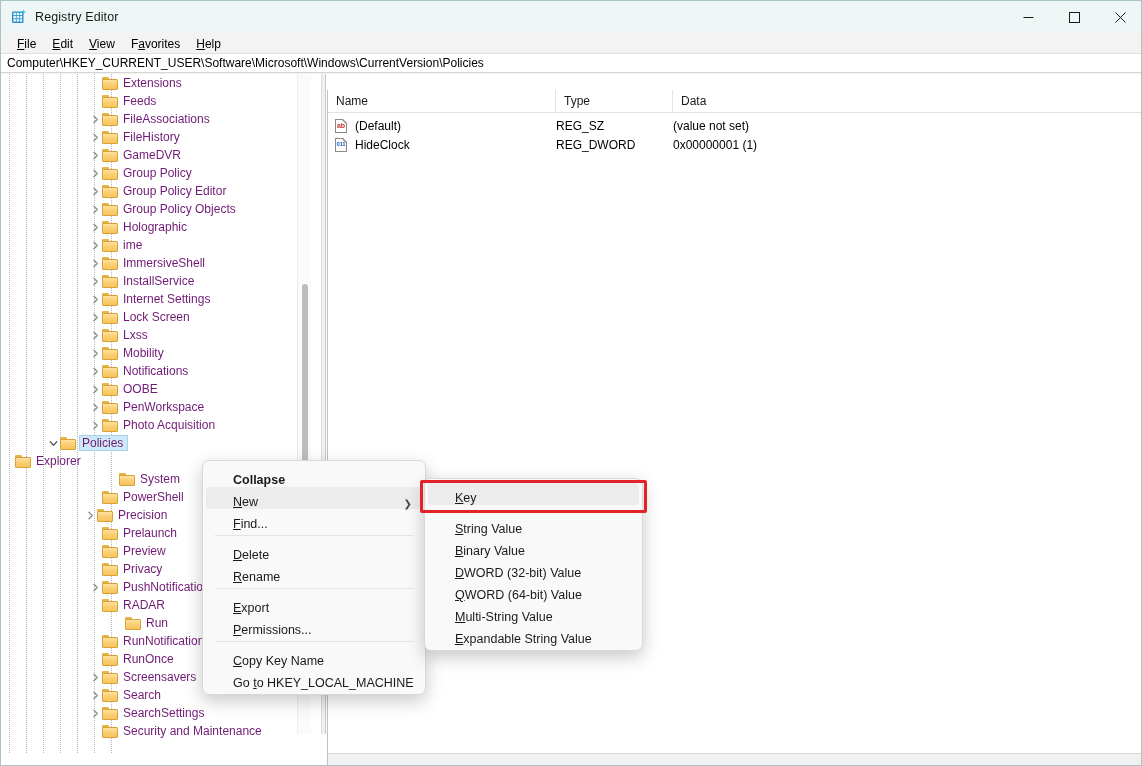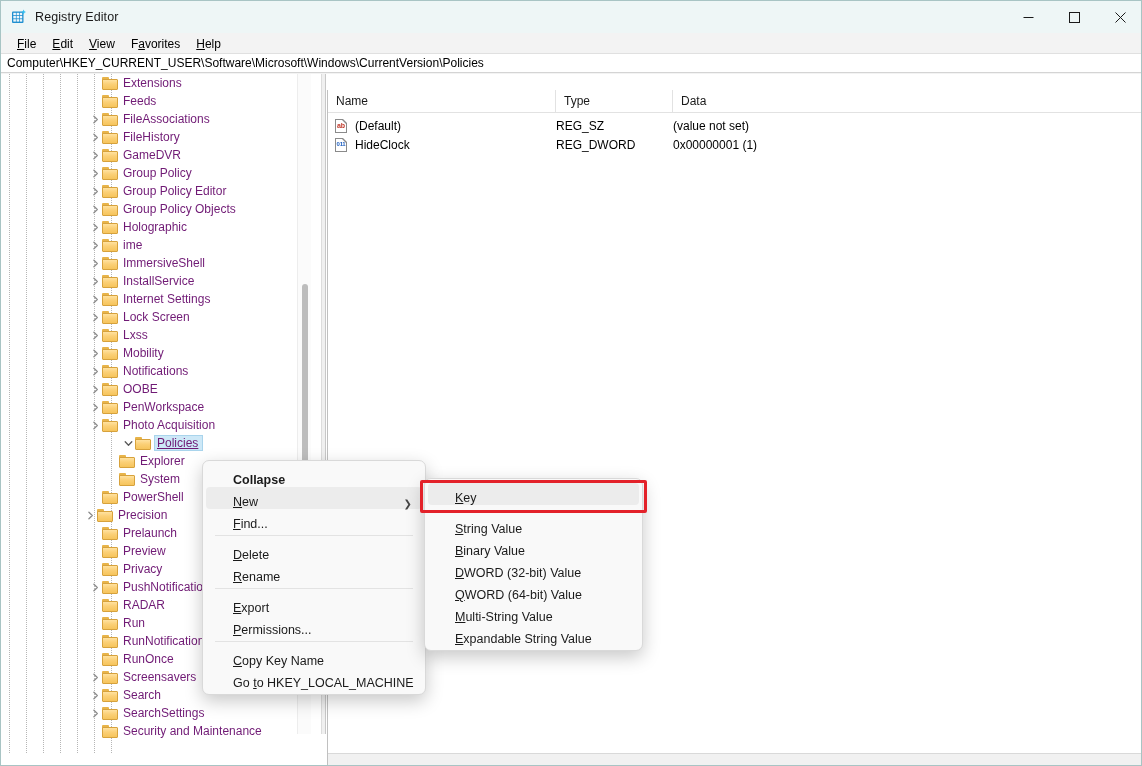--- a/index.html
+++ b/index.html
@@ -533,32 +533,32 @@
             <div class="tw">
               <span class="chev">
                 <svg width="9" height="9" viewBox="0 0 9 9">
                   <path d="M2.9 1.2 L6.3 4.5 L2.9 7.8" fill="none" stroke="#8a8a8a" stroke-width="1.3" stroke-linecap="round" stroke-linejoin="round"></path>
                 </svg>
               </span>
               <span class="folder"></span>
               <span class="tlabel">Photo Acquisition</span>
             </div>
           </div>
-          <div class="trow selected" style="padding-left: 120px; text-decoration: underline;">
+          <div class="trow selected" style="padding-left: 45px;">
             <div class="tw">
               <span class="chev">
                 <svg width="9" height="9" viewBox="0 0 9 9">
                   <path d="M1.2 2.8 L4.5 6.2 L7.8 2.8" fill="none" stroke="#5a5a5a" stroke-width="1.3" stroke-linecap="round" stroke-linejoin="round"></path>
                 </svg>
               </span>
               <span class="folder"></span>
               <span class="tlabel">Policies</span>
             </div>
           </div>
-          <div class="trow" style="padding-left: 104px; align-items: flex-end;">
+          <div class="trow" style=" align-items: flex-end;">
             <div class="tw">
               <span class="chev none"></span>
               <span class="folder"></span>
               <span class="tlabel">Explorer</span>
             </div>
           </div>
           <div class="trow" style="padding-left: 104px;">
             <div class="tw">
               <span class="chev none"></span>
               <span class="folder"></span>
@@ -615,21 +615,21 @@
               <span class="tlabel">PushNotifications</span>
             </div>
           </div>
           <div class="trow" style="padding-left: 87px;">
             <div class="tw">
               <span class="chev none"></span>
               <span class="folder"></span>
               <span class="tlabel">RADAR</span>
             </div>
           </div>
-          <div class="trow" style="padding-left: 87px; text-align: right;">
+          <div class="trow" style="padding-left: 110px; text-align: right;">
             <div class="tw">
               <span class="chev none"></span>
               <span class="folder"></span>
               <span class="tlabel">Run</span>
             </div>
           </div>
           <div class="trow" style="padding-left: 87px;">
             <div class="tw">
               <span class="chev none"></span>
               <span class="folder"></span>

